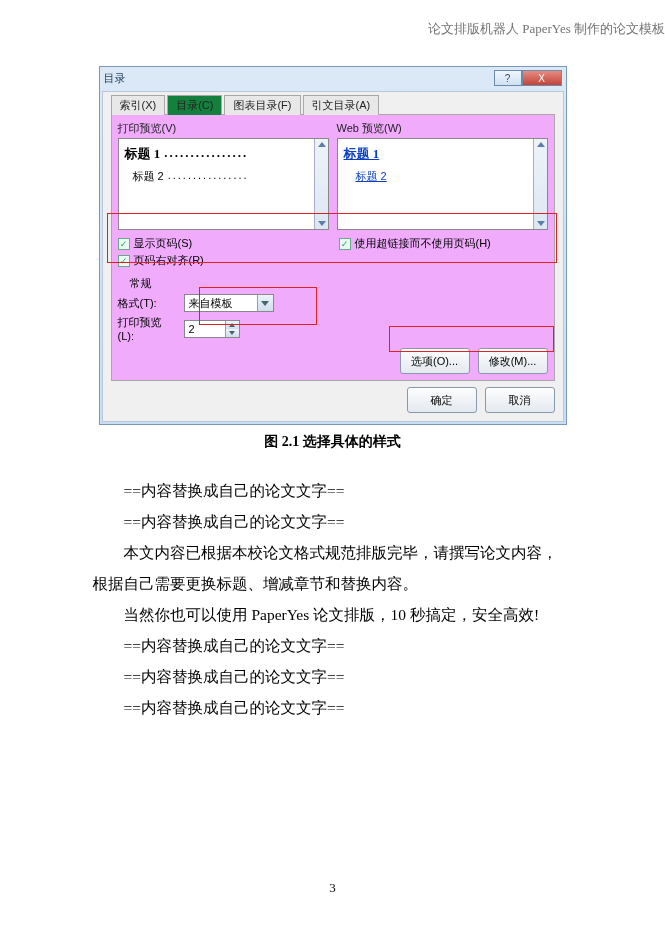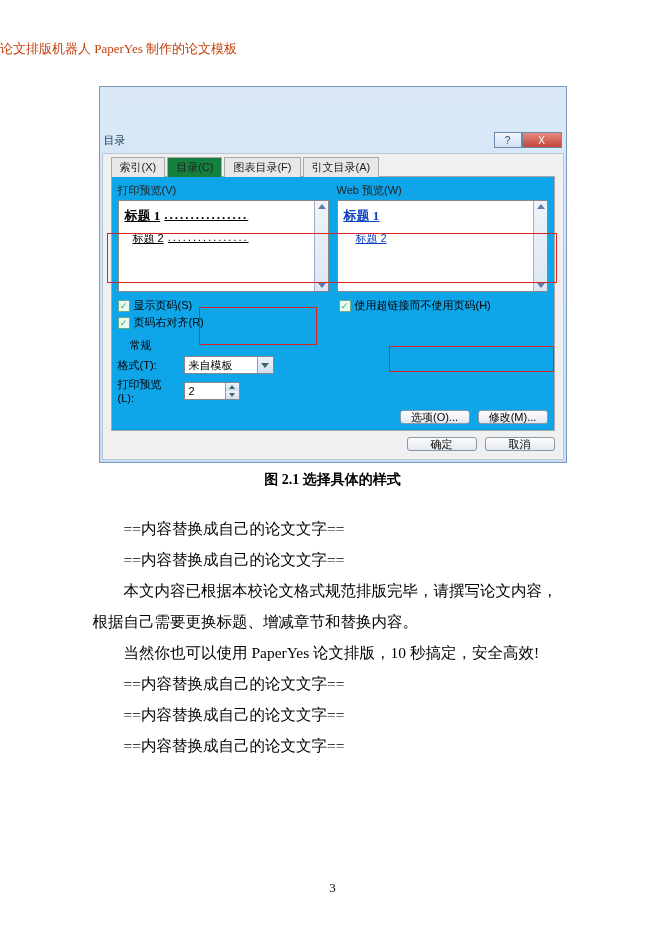--- a/index.html
+++ b/index.html
@@ -6,40 +6,39 @@
   body {
     width: 665px;
     height: 944px;
     background: #fff;
     font-family: "SimSun", "宋体", serif;
     font-size: 14px;
     color: #000;
     position: relative;
   }
   .page-header {
-    text-align: left;
+    text-align: right;
     font-size: 13px;
-    padding-top: 40px;
-    color: #c2410c;
+    padding-top: 20px;
+    color: #737373;
   }
   .dialog-outer {
     margin: 28px auto 0;
     width: 468px;
     border: 1px solid #7a98b9;
     background: linear-gradient(#dbe9f7,#c9def4);
     font-family: "Microsoft YaHei", Arial, sans-serif;
     font-size: 11px;
   }
   .titlebar {
     height: 22px;
     display: flex;
     align-items: center;
     padding: 0 4px;
     color: #1d3b5e;
-    margin-top: 42px;
   }
   .titlebar-buttons { margin-left: auto; display: flex; gap: 0; }
   .titlebtn {
     width: 28px; height: 16px;
     border: 1px solid #6b89a8;
     display: flex; align-items: center; justify-content: center;
     font-size: 10px; color: #2b4a6d;
     background: linear-gradient(#f0f6fc,#cfe1f3);
   }
   .titlebtn.close { background: linear-gradient(#e78b82,#c1443a); color:#fff; width:40px; }
@@ -57,36 +56,35 @@
   .tab {
     padding: 2px 8px;
     border: 1px solid #a8a8a8;
     border-bottom: none;
     background: #e8e8e8;
     color: #222;
   }
   .tab.active { background: #15803d; }
   .panel {
     border: 1px solid #a8a8a8;
-    background: #0ea5e9;
+    background: #f0abfc;
     padding: 6px;
     font-size: 11px;
     margin-top: -1px;
   }
   .cols { display: flex; gap: 8px; }
   .col { flex: 1; }
   .lbl { font-size: 11px; color: #222; margin-bottom: 2px; }
   .preview {
     border: 1px solid #888;
     background: #fff;
     height: 92px;
     padding: 6px 4px 6px 6px;
     position: relative;
     font-size: 11px;
-    text-decoration: underline;
   }
   .sbar {
     position: absolute; right: 0; top: 0; bottom: 0; width: 14px;
     background: linear-gradient(#eef3f9,#dce7f3);
     border-left: 1px solid #aac;
   }
   .sbar::before, .sbar::after {
     content: ""; position: absolute; left: 3px; width: 0; height: 0;
     border-left: 4px solid transparent; border-right: 4px solid transparent;
   }
@@ -108,21 +106,21 @@
   .combo .arrow { position:absolute; right:0; top:0; bottom:0; width:16px; background:linear-gradient(#eef3f9,#cfdef0); border-left:1px solid #99b; display:flex; align-items:center; justify-content:center;}
   .combo .arrow::after{content:"";border-left:4px solid transparent;border-right:4px solid transparent;border-top:5px solid #466;}
   .spin { width:14px; border-left:1px solid #99b; display:flex; flex-direction:column; position:absolute; right:0; top:0; bottom:0;}
   .spin div{flex:1; background:linear-gradient(#eef3f9,#cfdef0); display:flex; align-items:center; justify-content:center;}
   .spin div::after{content:"";border-left:3px solid transparent;border-right:3px solid transparent;}
   .spin div:first-child::after{border-bottom:4px solid #466;}
   .spin div:last-child::after{border-top:4px solid #466;}
   .fieldset-label { font-size:11px; margin:6px 12px 2px; }
   .btnrow { display:flex; justify-content:flex-end; gap:8px; margin-top:6px;}
   .winbtn {
-    min-width:70px; height:14px; border:1px solid #8899aa;
+    min-width:70px; height:26px; border:1px solid #8899aa;
     background:linear-gradient(#fdfdfd,#e3e9f0);
     border-radius:3px; font-size:11px; display:flex; align-items:center; justify-content:center;
     font-family:"Microsoft YaHei",Arial,sans-serif;
   }
   .dialog-wrap { position:relative; width:468px; margin:0 auto; }
   .caption { text-align:center; font-size:14px; font-weight:bold; margin-top:8px; font-family:"SimSun",serif;}
   .body-text {
     width: 480px;
     margin: 24px auto 0;
     font-size: 15.5px;

